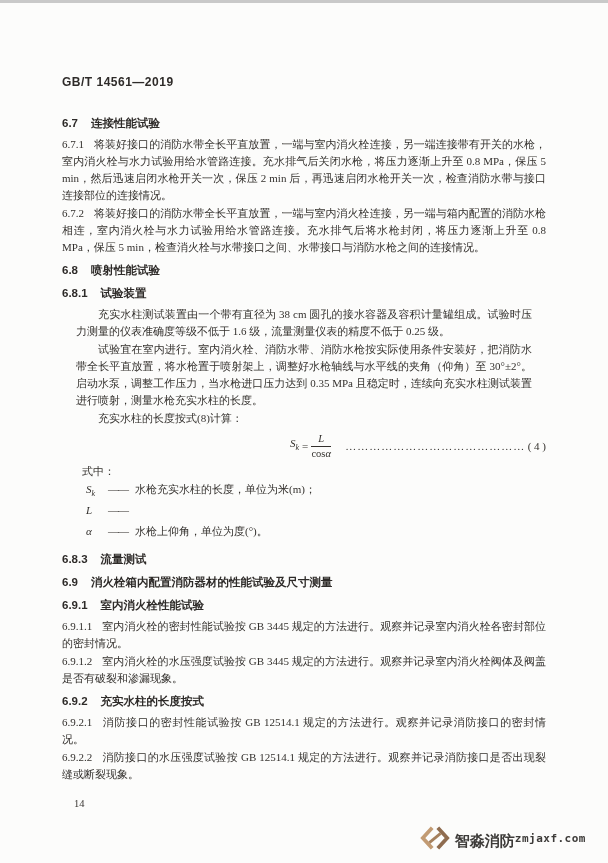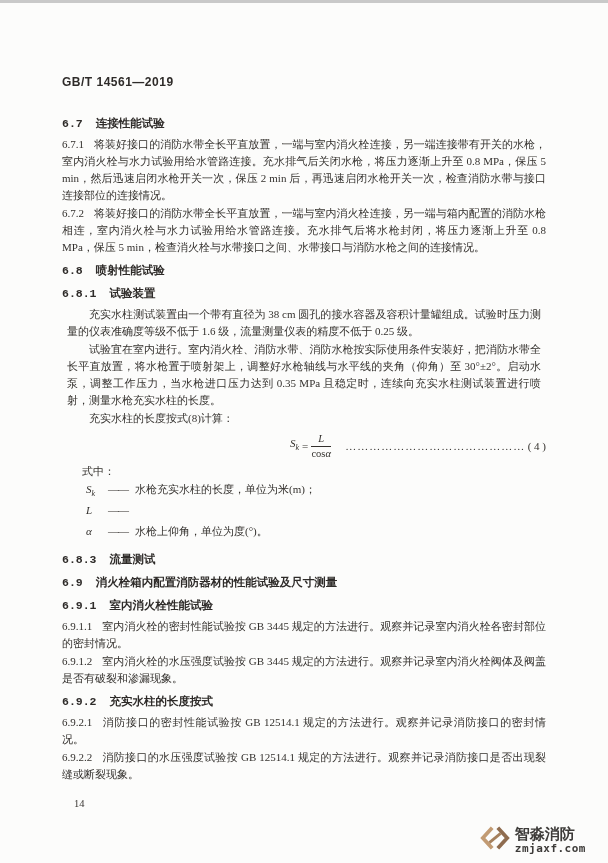--- a/index.html
+++ b/index.html
@@ -21,43 +21,43 @@
   }
   .content{
     position:absolute;left:62px;top:106px;width:484px;
     font-size:11px;line-height:17px;text-align:justify;
   }
   h2.heading{
     font-family:"Liberation Sans","DejaVu Sans",sans-serif;
     font-size:11.5px;font-weight:bold;color:#2e2b29;
     margin:6px 0 4px;text-align:left;
   }
-  h2.heading .h-num{margin-right:13px;font-family:Liberation Mono, monospace;}
+  h2.heading .h-num{margin-right:13px;}
   p.clause{margin:1px 0;}
   p.clause .c-num{margin-right:10px;}
-  p.body-indent{margin:1px 5px;text-indent:2em;}
+  p.body-indent{margin:1px 14px;text-indent:2em;}
   .formula-row{display:flex;align-items:center;margin:4px 0 2px;height:30px;}
   .f-left{margin-left:228px;display:flex;align-items:center;flex:none;}
   .f-lhs{font-style:italic;}
   sub{font-size:8px;}
   .f-eq{margin:0 3px;}
   .frac{display:inline-flex;flex-direction:column;align-items:center;font-size:10.5px;line-height:12px;}
   .frac .fr-num{padding:0 7px 1px;border-bottom:1px solid #33302d;font-style:italic;}
   .frac .fr-den{padding-top:1px;}
   .frac .fr-den i{font-style:italic;}
   .f-dots{flex:1 1 auto;overflow:hidden;white-space:nowrap;margin:0 4px 0 14px;letter-spacing:1px;}
   .f-label{flex:none;}
   .where-intro{margin:2px 0 1px;padding-left:20px;}
   .where-item{display:flex;padding-left:24px;}
   .w-sym{width:22px;flex:none;font-style:italic;}
   .w-dash{flex:none;margin-right:7px;letter-spacing:-1px;}
   .w-desc{flex:1;text-align:left;}
   .page-number{position:absolute;left:74px;top:795px;font-size:10.5px;color:#3a3733;}
   .watermark{position:absolute;right:22px;top:820px;display:flex;align-items:center;gap:5px;}
-  .wm-text{display:flex;flex-direction:column;}
+  .wm-text{display:flex;flex-direction:row;}
   .wm-name{font-family:"Liberation Sans","DejaVu Sans",sans-serif;font-weight:bold;font-size:15px;line-height:17px;color:#3d3b39;}
   .wm-domain{font-family:"DejaVu Sans Mono","Liberation Mono",monospace;font-weight:bold;font-size:11px;line-height:13px;color:#3d3b39;letter-spacing:.5px;}
 </style>
 </head>
 <body>
 
 <div class="page">
 
   <div class="doc-header">GB/T 14561—2019</div>
 

